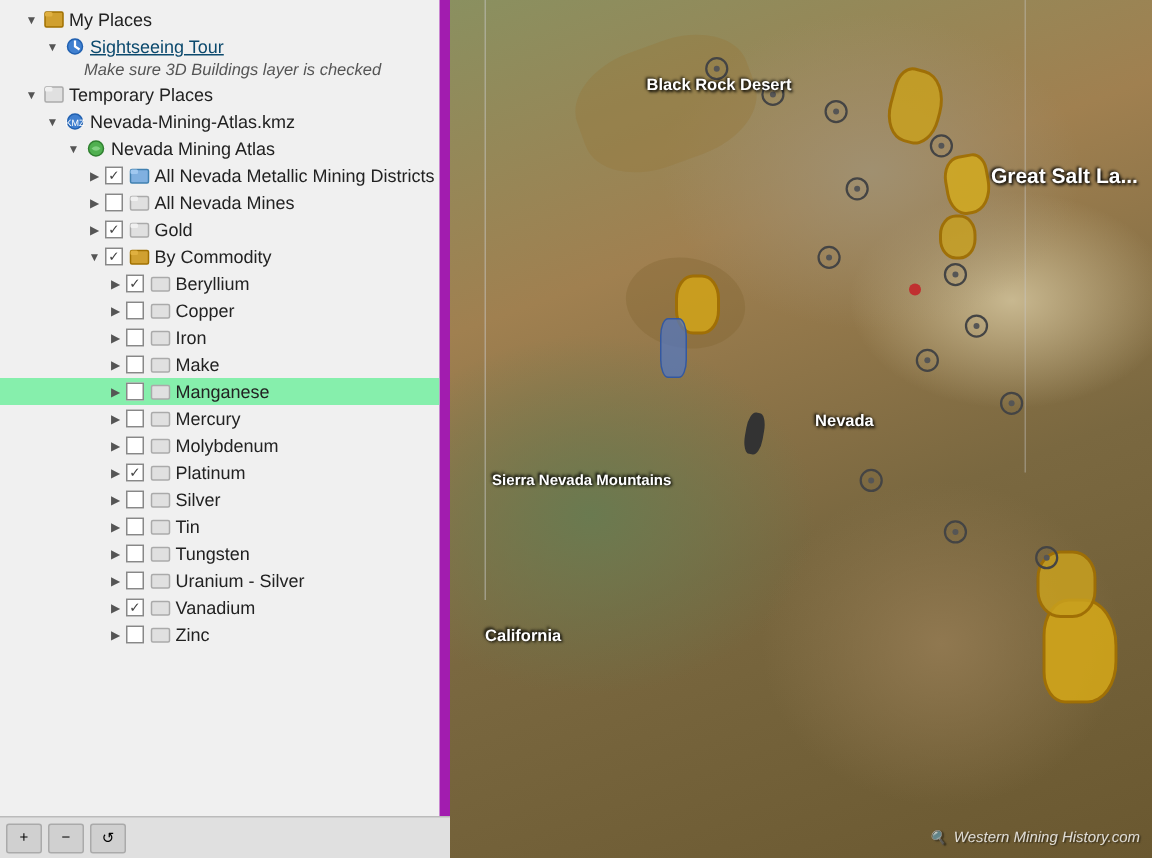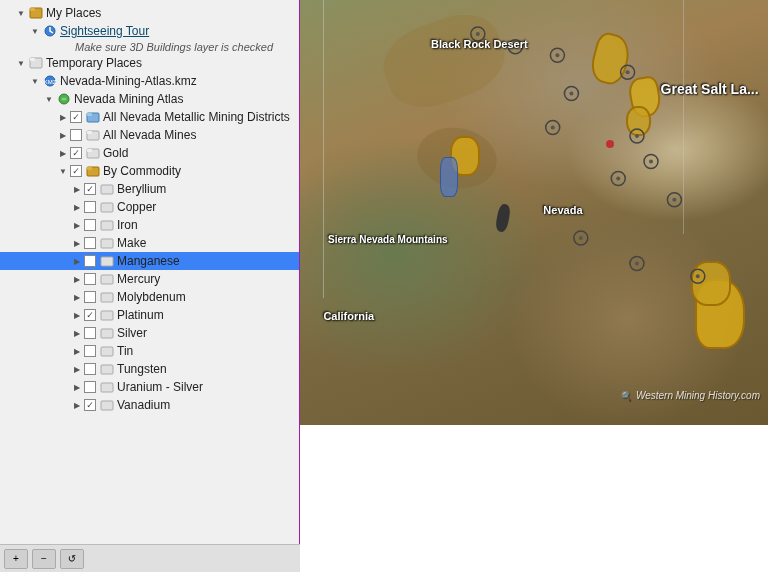--- a/index.html
+++ b/index.html
@@ -4,21 +4,21 @@
   <style>
     * { margin: 0; padding: 0; box-sizing: border-box; }
     body { width: 768px; height: 572px; display: flex; font-family: Arial, sans-serif; font-size: 12px; overflow: hidden; background: #fff; }
 
     
     #left-panel {
       width: 300px;
       min-width: 300px;
       height: 572px;
       background: #f0f0f0;
-      border-right: 1px solid #a21caf;
+      border-right: 7px solid #a21caf;
       overflow-y: auto;
       overflow-x: hidden;
       display: flex;
       flex-direction: column;
     }
 
     .tree-container {
       padding: 4px 0;
       flex: 1;
     }
@@ -26,21 +26,21 @@
     .tree-item {
       display: flex;
       align-items: center;
       padding: 1px 0;
       cursor: pointer;
       white-space: nowrap;
       user-select: none;
     }
 
     .tree-item.highlighted {
-      background: #3b82f6;
+      background: #86efac;
     }
 
     .indent { display: inline-block; width: 14px; flex-shrink: 0; }
 
     .arrow {
       display: inline-flex;
       align-items: center;
       justify-content: center;
       width: 14px;
       height: 14px;
@@ -74,21 +74,21 @@
       font-size: 9px;
     }
     .check-icon.checked::after { content: '✓'; color: #444; }
 
     .label {
       font-size: 12px;
       color: #222;
     }
 
     .label.blue { color: #0c4a6e; text-decoration: underline; }
-    .label.italic { font-style: italic; color: #555; font-size: 11px; margin-left: 19px; }
+    .label.italic { font-style: italic; color: #555; font-size: 11px; }
 
     
     #bottom-bar {
       position: absolute;
       bottom: 0;
       left: 0;
       width: 300px;
       height: 28px;
       background: #e0e0e0;
       border-top: 1px solid #bbb;
@@ -104,21 +104,21 @@
       border: 1px solid #aaa;
       border-radius: 2px;
       display: flex; align-items: center; justify-content: center;
       cursor: pointer;
       font-size: 10px;
     }
 
     
     #map-panel {
       flex: 1;
-      height: 425px;
+      height: 572px;
       position: relative;
       overflow: hidden;
       background: #8B7355;
     }
 
     .map-bg {
       position: absolute;
       top: 0; left: 0; right: 0; bottom: 0;
       background:
         radial-gradient(ellipse 200px 150px at 60% 20%, #a09070 0%, transparent 70%),
@@ -133,21 +133,21 @@
       font-size: 11px;
       font-weight: bold;
       color: #fff;
       text-shadow: 1px 1px 2px #000, -1px -1px 2px #000;
       white-space: nowrap;
     }
 
     
     .watermark {
       position: absolute;
-      bottom: 24px;
+      bottom: 8px;
       right: 8px;
       color: rgba(255,255,255,0.8);
       font-size: 10px;
       font-style: italic;
       text-shadow: 1px 1px 1px rgba(0,0,0,0.5);
     }
 
     
     .tree-scroll {
       overflow-y: auto;
@@ -502,20 +502,35 @@
         <span class="arrow right"></span>
         <span class="check-icon checked"></span>
         <span class="icon">
           <svg width="14" height="14" viewBox="0 0 14 14">
               <rect x="1" y="3" width="12" height="9" rx="1" fill="#e0e0e0" stroke="#aaa" stroke-width="1"></rect>
             </svg>
         </span>
         <span class="label">Vanadium</span>
       </div>
 
+      <div class="tree-item">
+        <span class="indent"></span>
+          <span class="indent"></span>
+          <span class="indent"></span>
+          <span class="indent"></span>
+          <span class="indent"></span>
+        <span class="arrow right"></span>
+        <span class="check-icon"></span>
+        <span class="icon">
+          <svg width="14" height="14" viewBox="0 0 14 14">
+              <rect x="1" y="3" width="12" height="9" rx="1" fill="#e0e0e0" stroke="#aaa" stroke-width="1"></rect>
+            </svg>
+        </span>
+        <span class="label">Zinc</span>
+      </div>
 
     </div>
   </div>
 
   <div id="bottom-bar">
     <div class="toolbar-btn">
       <span>+</span>
     </div>
     <div class="toolbar-btn">
       <span>−</span>

